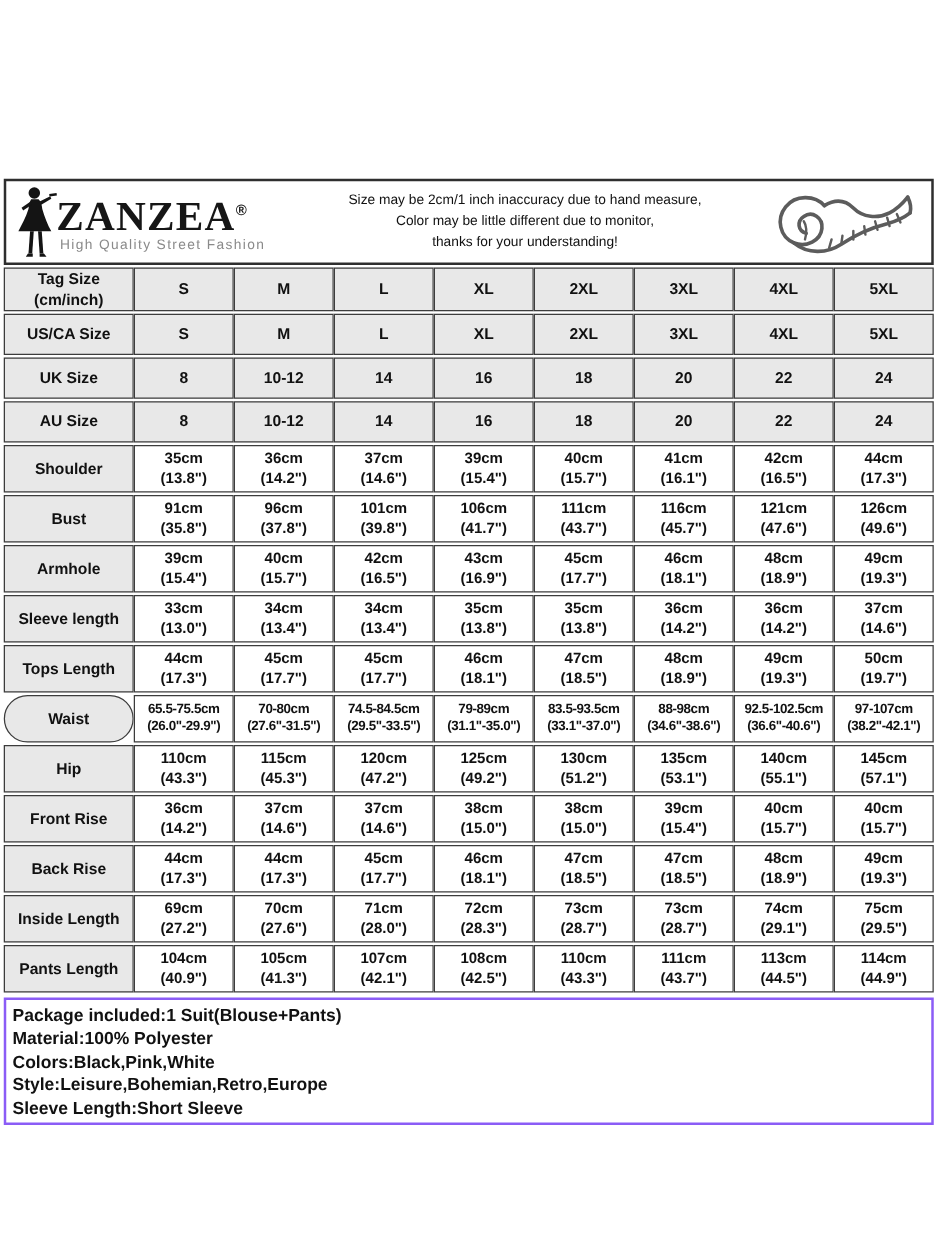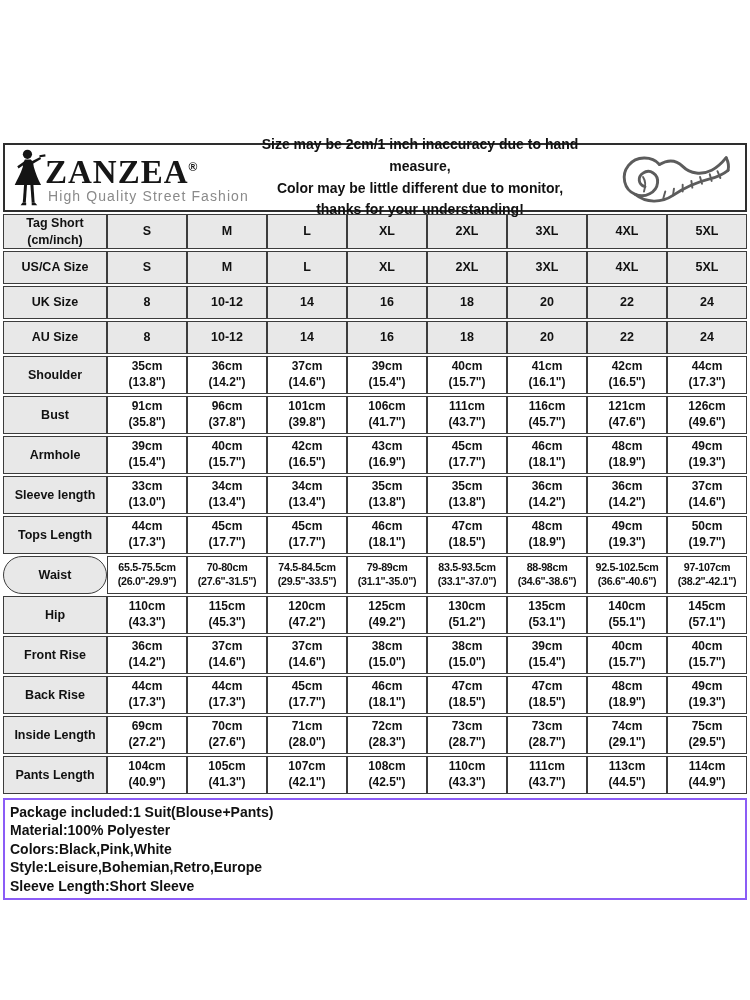--- a/index.html
+++ b/index.html
@@ -6,22 +6,22 @@
   body{width:750px;height:1000px;position:relative;font-family:"Liberation Sans",sans-serif;color:#1c1c1c;}
   .sheet{position:absolute;top:143px;left:3px;width:744px;}
 
   
   .band{box-sizing:border-box;border:2px solid #2e2e2e;height:69px;display:flex;align-items:center;padding:0 8px;background:#fff;}
   .logo{width:218px;display:flex;align-items:center;}
   .figure-svg{width:34px;height:62px;flex:0 0 auto;margin-top:2px;}
   .brandwrap{display:flex;flex-direction:column;margin-left:-2px;}
   .brand{font-family:"Liberation Serif",serif;font-weight:bold;font-size:33px;line-height:30px;letter-spacing:1px;color:#161616;white-space:nowrap;}
   .brand sup{font-size:12px;font-family:"Liberation Sans",sans-serif;vertical-align:super;}
-  .tagline{font-size:14px;color:#8a8a8a;letter-spacing:1.1px;margin-top:1px;margin-left:3px;white-space:nowrap;}
-  .disc{flex:1;text-align:center;font-weight:bold;font-size:14px;line-height:1.55;color:#111;}
+  .tagline{font-size:11px;color:#8a8a8a;letter-spacing:1.1px;margin-top:1px;margin-left:3px;white-space:nowrap;}
+  .disc{flex:1;text-align:center;font-weight:normal;font-size:11px;line-height:1.55;color:#111;}
   .tapewrap{width:128px;display:flex;justify-content:center;align-items:center;}
 
   
   table.size{width:100%;border-collapse:separate;border-spacing:0 2px;table-layout:fixed;margin-top:0;}
   td{box-sizing:border-box;border:1px solid #3c3c3c;background:#fff;text-align:center;vertical-align:middle;font-weight:bold;font-size:12px;padding:0;line-height:1.3;color:#111;}
   td.lbl{background:#e8e8e8;font-size:12.5px;}
   tr.hdr td{background:#e8e8e8;height:33px;font-size:12.5px;}
   tr.tag td{height:35px;}
   tr.meas td{height:38px;}
   tr.waist td{font-size:10.7px;letter-spacing:-0.3px;}
@@ -89,21 +89,21 @@
         <col>
         <col>
         <col>
         <col>
         <col>
         <col>
     </colgroup>
     <tbody>
         <tr class="hdr tag">
           <td class="lbl">
-            <div>Tag Short</div>
+            <div>Tag Size</div>
             <div>(cm/inch)</div>
           </td>
           <td>
             <div>S</div>
           </td>
           <td>
             <div>M</div>
           </td>
           <td>
             <div>L</div>

